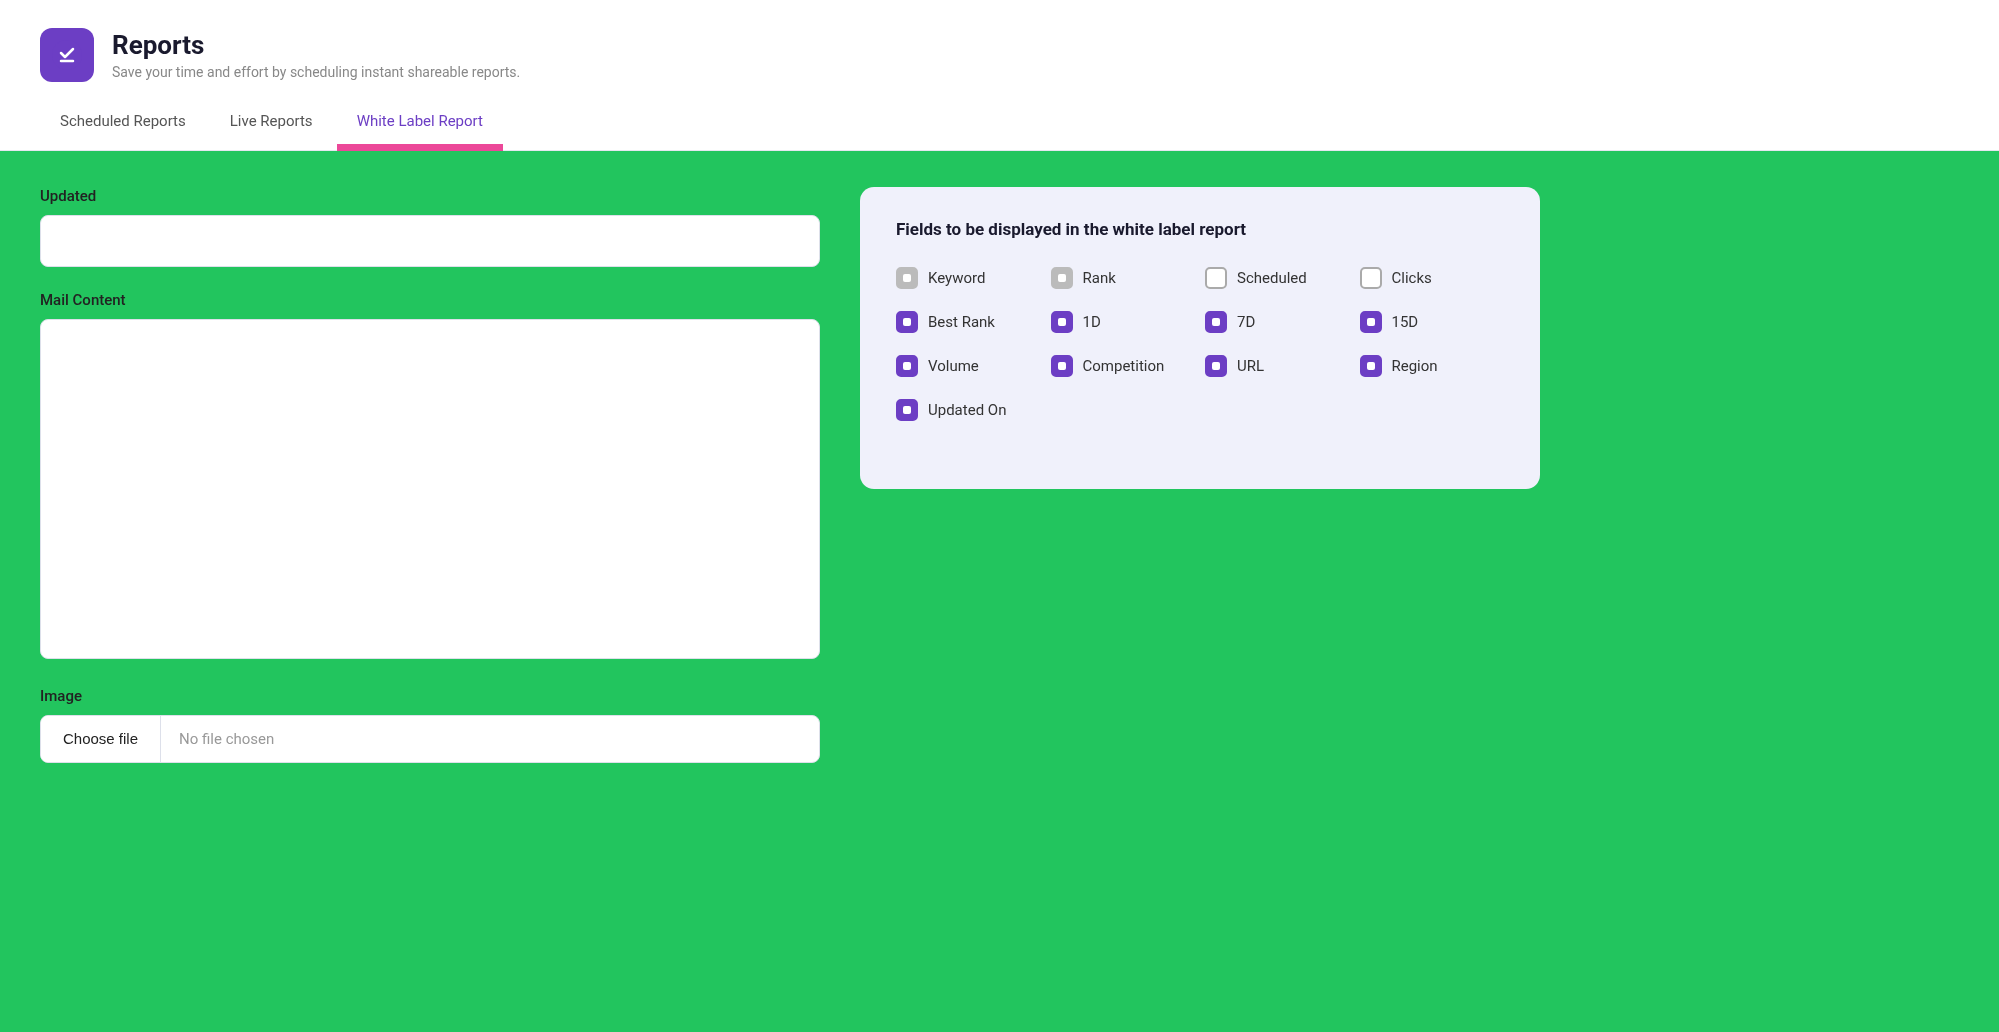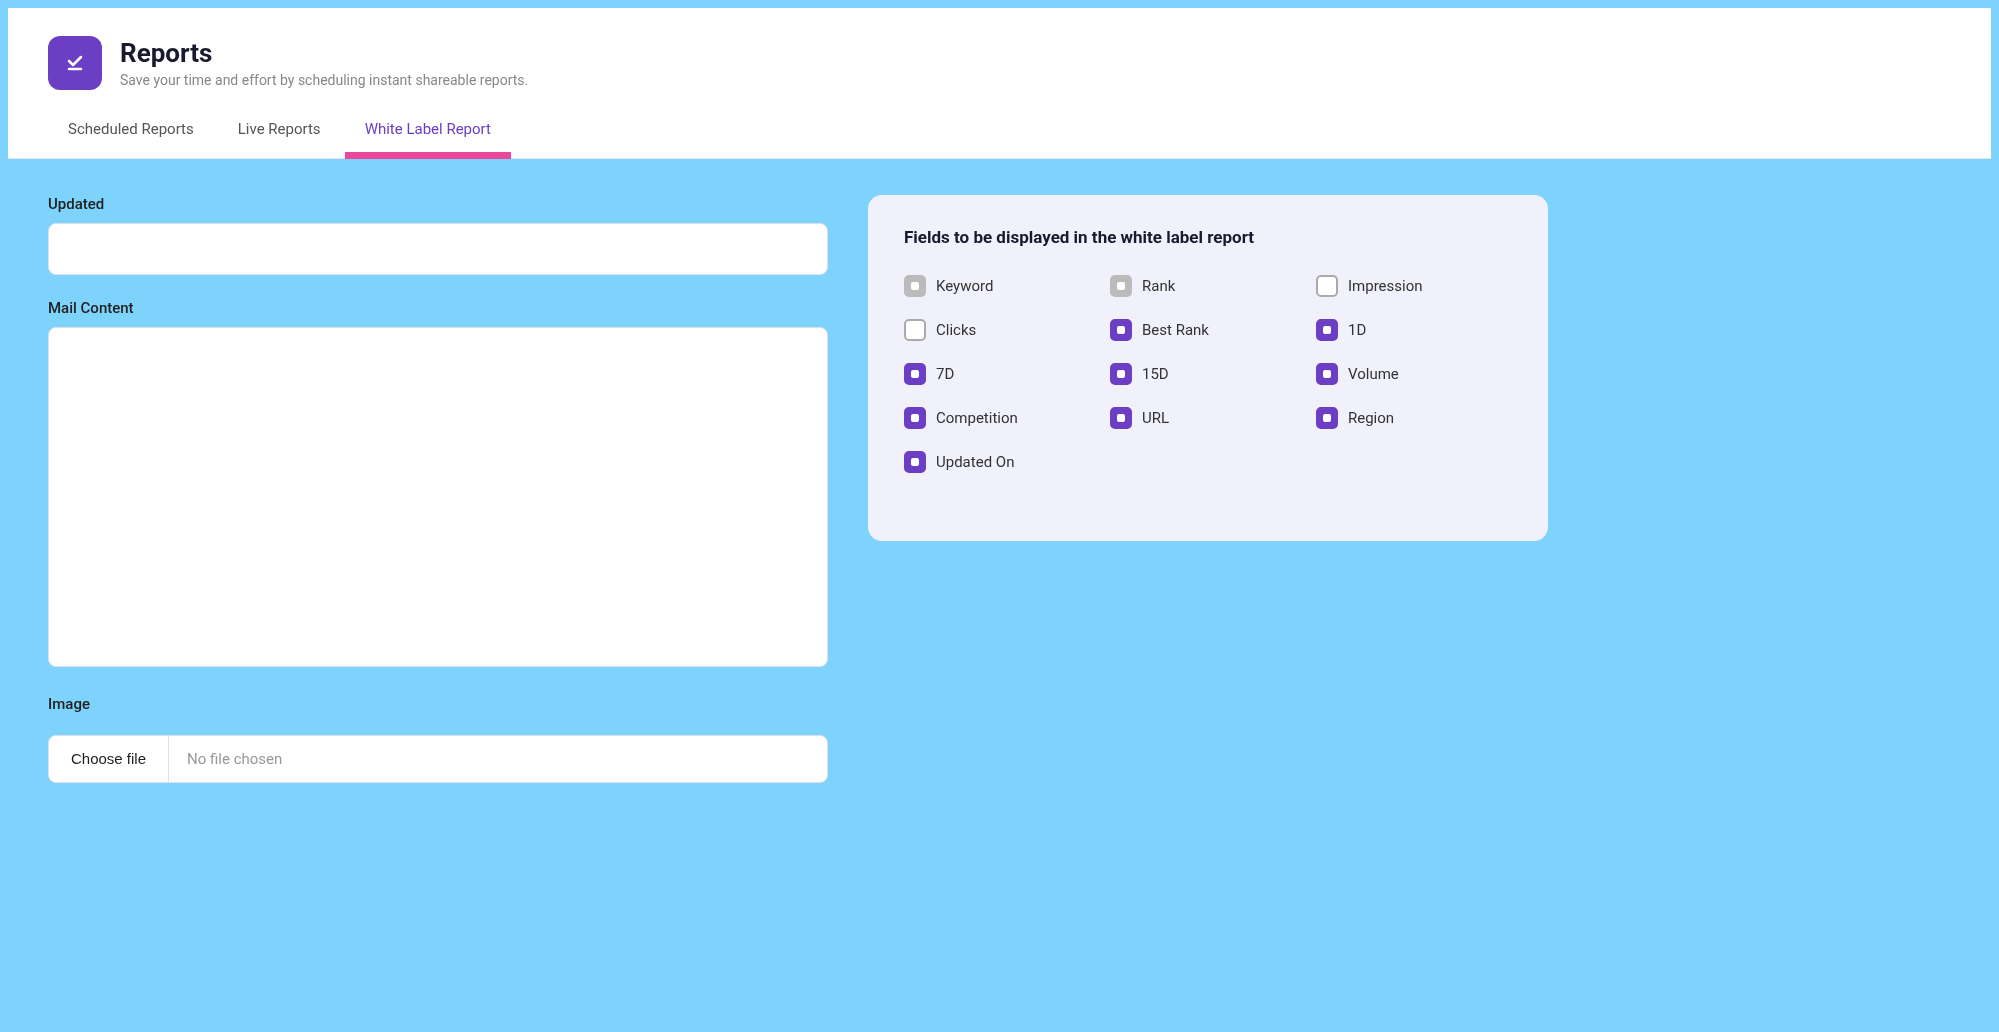--- a/index.html
+++ b/index.html
@@ -4,23 +4,23 @@
   <style>
     * { box-sizing: border-box; margin: 0; padding: 0; }
     body {
       font-family: -apple-system, BlinkMacSystemFont, 'Segoe UI', Roboto, sans-serif;
       background: #f4f5f9;
       min-height: 1032px;
       color: #222;
     }
 
     .page-wrapper {
-      background: #7dd3fc;
+      background: #22c55e;
       min-height: 1032px;
-      padding: 8px;
+      padding: 0;
     }
 
     
     .header {
       display: flex;
       align-items: center;
       gap: 18px;
       padding: 28px 40px 16px 40px;
       background: #fff;
     }
@@ -127,21 +127,21 @@
       resize: none;
       background: #fff;
       margin-bottom: 24px;
       font-family: inherit;
     }
 
     .image-label {
       font-size: 15px;
       font-weight: 500;
       color: #222;
-      margin-bottom: 22px;
+      margin-bottom: 10px;
       display: block;
     }
 
     .file-input-wrapper {
       display: flex;
       border: 1.5px solid #dde0ea;
       border-radius: 8px;
       overflow: hidden;
       width: 100%;
       background: #fff;
@@ -178,21 +178,21 @@
 
     .fields-title {
       font-size: 17px;
       font-weight: 700;
       color: #1a1a2e;
       margin-bottom: 28px;
     }
 
     .fields-grid {
       display: grid;
-      grid-template-columns: repeat(3, 1fr);
+      grid-template-columns: repeat(4, 1fr);
       gap: 22px 10px;
       margin-bottom: 36px;
     }
 
     .field-item {
       display: flex;
       align-items: center;
       gap: 10px;
       cursor: pointer;
     }
@@ -312,21 +312,21 @@
           <span class="field-label">Keyword</span>
         </div>
 
         <div class="field-item">
           <div class="checkbox checkbox-gray"></div>
           <span class="field-label">Rank</span>
         </div>
 
         <div class="field-item">
           <div class="checkbox checkbox-unchecked"></div>
-          <span class="field-label">Impression</span>
+          <span class="field-label">Scheduled</span>
         </div>
 
         <div class="field-item">
           <div class="checkbox checkbox-unchecked"></div>
           <span class="field-label">Clicks</span>
         </div>
 
         <div class="field-item">
           <div class="checkbox checkbox-checked-purple"></div>
           <span class="field-label">Best Rank</span>

